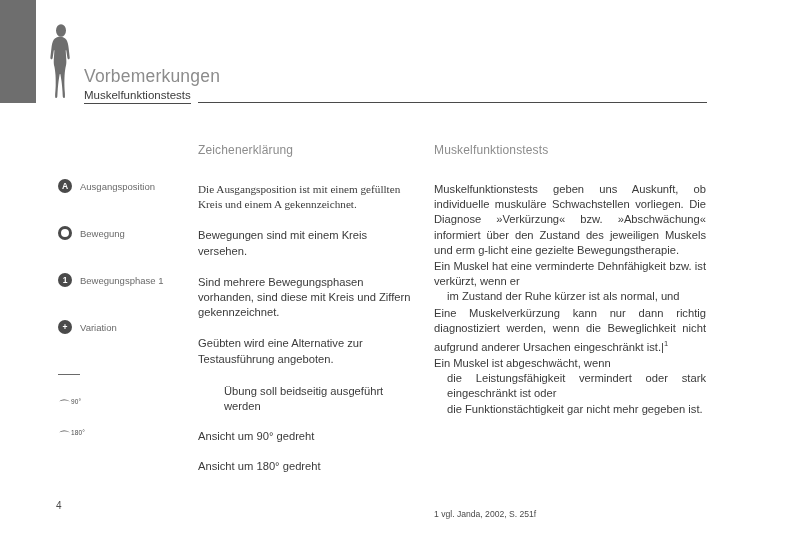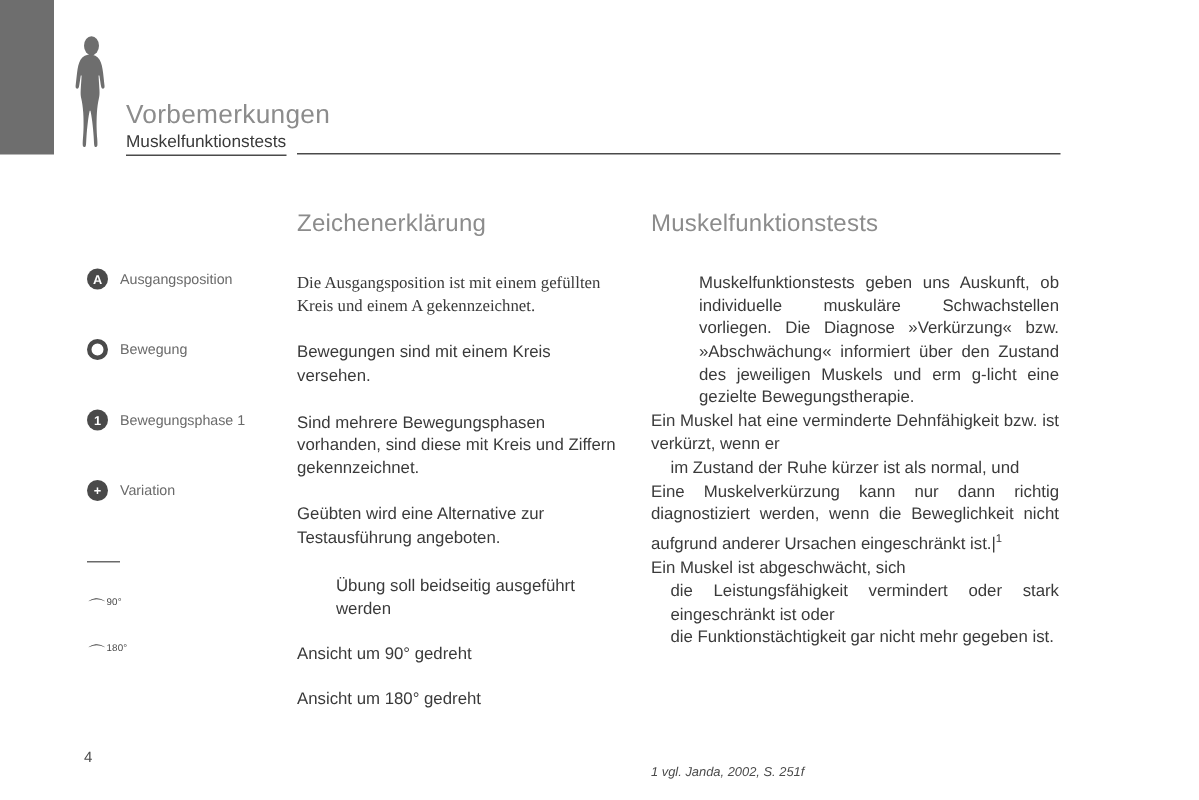--- a/index.html
+++ b/index.html
@@ -74,21 +74,21 @@
   }
 
   
   #content {
     position: absolute;
     left: 0;
     top: 140px;
     width: 799px;
   }
   .col-heading {
-    font-size: 16px;
+    font-size: 12px;
     font-weight: 400;
     color: #8c8c8c;
     line-height: 20px;
     letter-spacing: 0.15px;
     margin: 0 0 22px 0;
   }
 
   
   #legend-col {
     position: absolute;
@@ -201,31 +201,30 @@
 
   
   #middle-col .m0 { margin-top: 0; font-family: Liberation Serif, serif; }
   #middle-col .m1 { margin-top: 16px; }
   #middle-col .m2 { margin-top: 16px; }
   #middle-col .m3 { margin-top: 16px; }
   #middle-col .m4 { margin-top: 17px; margin-left: 26px; }
   #middle-col .m5 { margin-top: 15px; }
   #middle-col .m6 { margin-top: 15px; }
 
-  #right-col .rp1 { margin-top: 0; margin-left: 32px; }
+  #right-col .rp1 { margin-top: 0; }
 
   #footnote {
     position: absolute;
     left: 434px;
     top: 368px;
     width: 280px;
     font-size: 8.6px;
     line-height: 12px;
     color: #4a4a4a;
-    font-style: italic;
   }
 
   #page-number {
     position: absolute;
     left: 56px;
     top: 500px;
     font-size: 10px;
     color: #4a4a4a;
   }
 </style>
@@ -360,21 +359,21 @@
     <p class="para">
       <span>Ein Muskel hat eine verminderte Dehnfähigkeit bzw. ist verkürzt, wenn er</span>
       <span class="sub">im Zustand der Ruhe kürzer ist als normal, und</span>
     </p>
 
     <p class="para">
       <span>Eine Muskelverkürzung kann nur dann richtig diagnostiziert werden, wenn die Beweglichkeit nicht aufgrund anderer Ursachen eingeschränkt ist.|</span><span class="fn-marker">1</span>
     </p>
 
     <p class="para">
-      <span>Ein Muskel ist abgeschwächt, sich</span>
+      <span>Ein Muskel ist abgeschwächt, wenn</span>
       <span class="sub">die Leistungsfähigkeit vermindert oder stark eingeschränkt ist oder</span>
       <span class="sub">die Funktionstächtigkeit gar nicht mehr gegeben ist.</span>
     </p>
   </div>
 
   <div id="footnote">1 vgl. Janda, 2002, S. 251f</div>
 </div>
 
 <div id="page-number">4</div>
 

